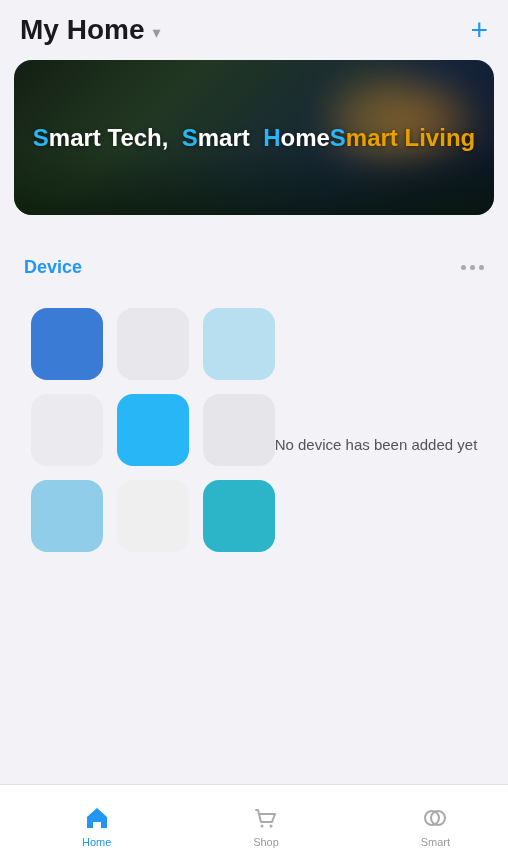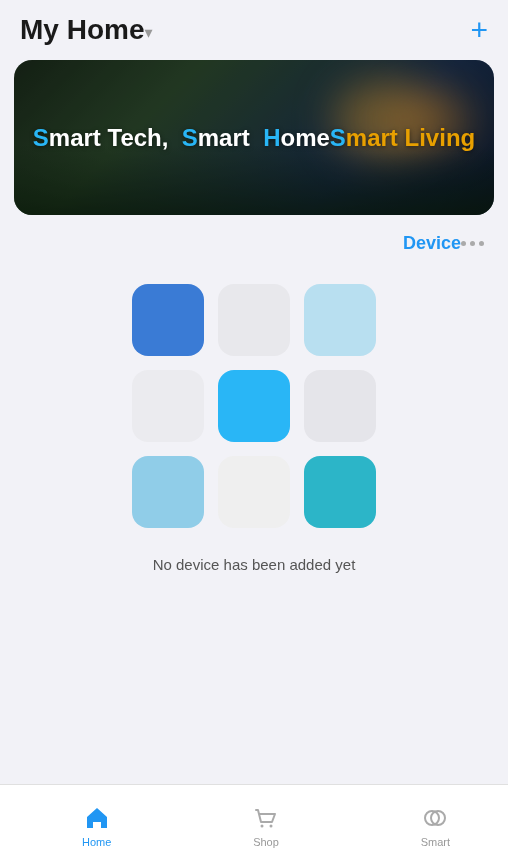--- a/index.html
+++ b/index.html
@@ -18,20 +18,21 @@
       display: flex;
       align-items: center;
       justify-content: space-between;
       padding: 14px 20px;
       background: #f2f2f7;
     }
 
     .header-left {
       display: flex;
       align-items: center;
+      gap: 8px;
     }
 
     .header-title {
       font-size: 28px;
       font-weight: 700;
       color: #1a1a1a;
     }
 
     .header-chevron {
       color: #999;
@@ -114,22 +115,23 @@
       text-shadow: 0 1px 4px rgba(0,0,0,0.5);
       text-align: center;
     }
 
     .banner-text-line2 .highlight-s { color: #29b6f6; }
 
     
     .section-header {
       display: flex;
       align-items: center;
-      justify-content: flex-end;
+      justify-content: space-between;
       padding: 18px 24px 10px;
+      margin-top: 24px;
     }
 
     .section-title {
       font-size: 18px;
       font-weight: 600;
       color: #2196f3;
     }
 
     .section-more {
       display: flex;
@@ -140,22 +142,23 @@
     .dot {
       width: 5px;
       height: 5px;
       border-radius: 50%;
       background: #aaa;
     }
 
     
     .device-area {
       display: flex;
-      flex-direction: column;
-      align-items: center;
+      flex-direction: row;
+      align-items: center;
+      justify-content: center;
       padding: 20px 0 10px;
     }
 
     .device-grid {
       display: grid;
       grid-template-columns: repeat(3, 72px);
       grid-template-rows: repeat(3, 72px);
       gap: 14px;
     }
 

